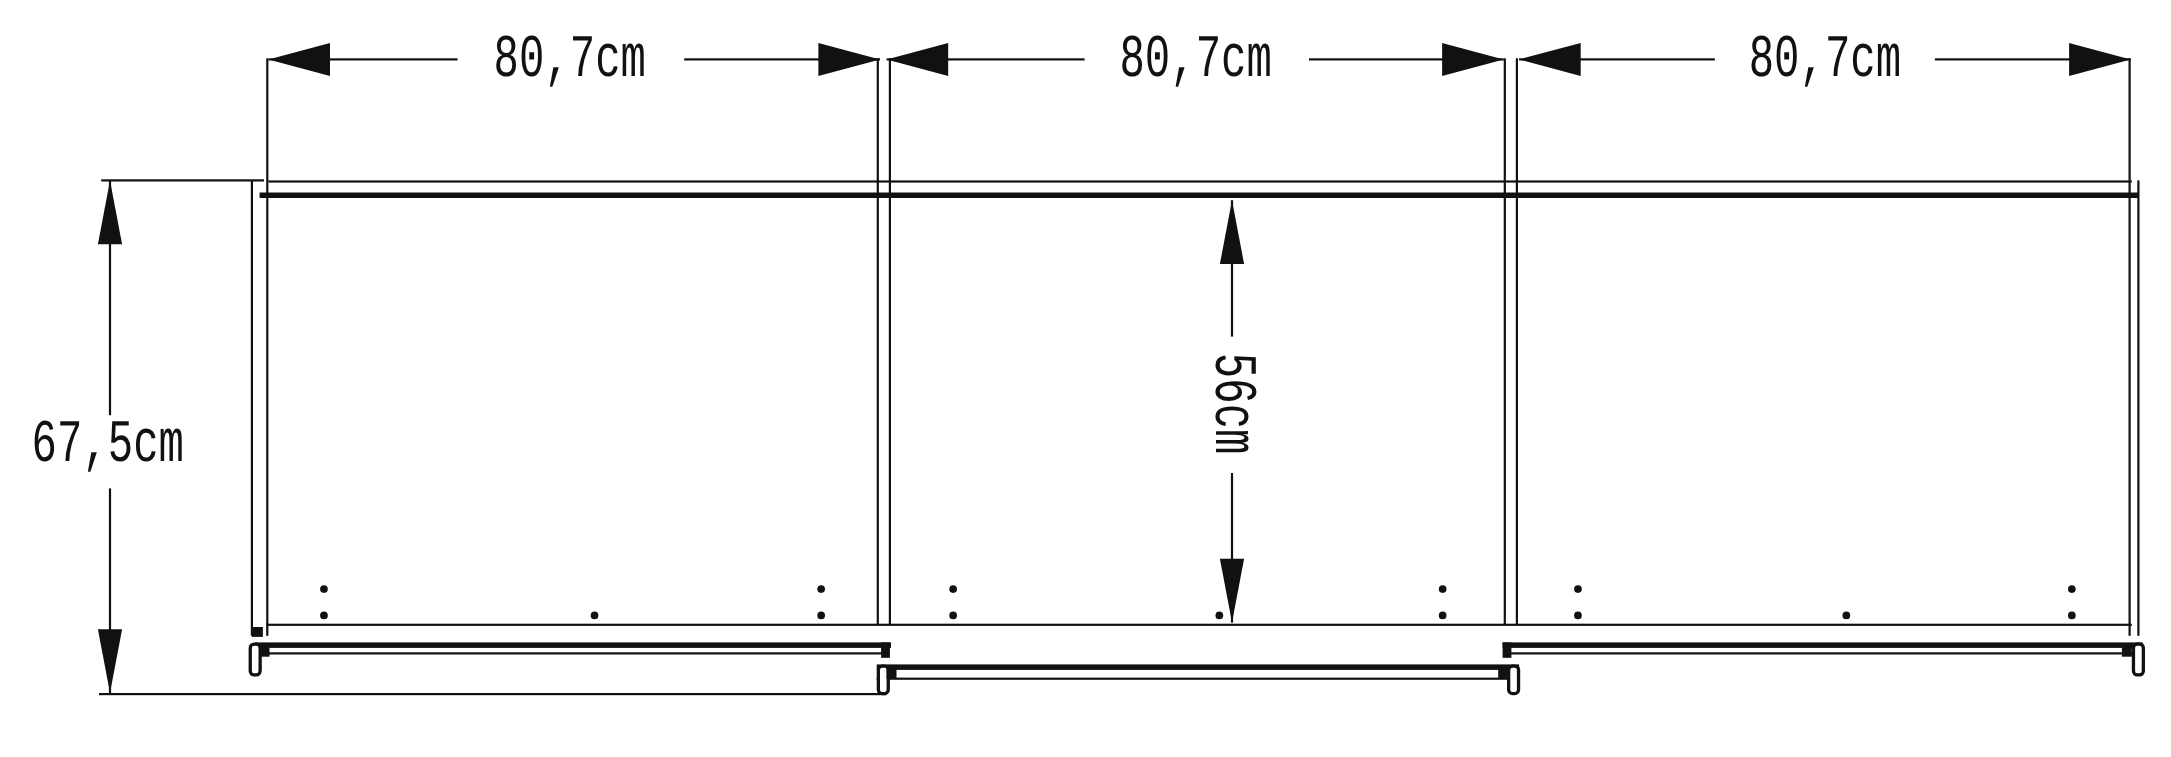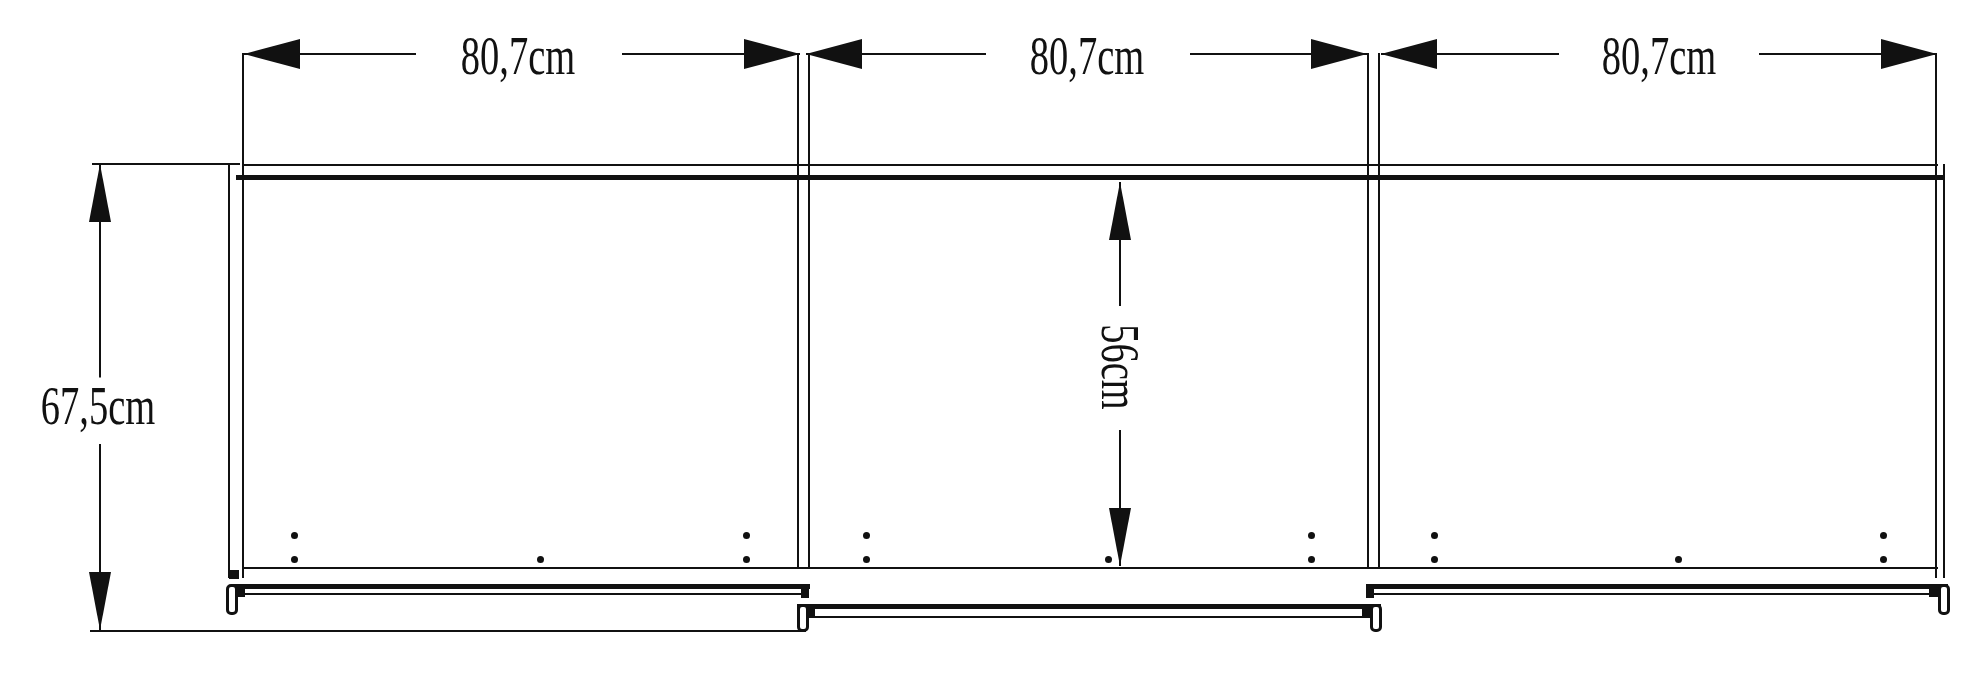--- a/index.html
+++ b/index.html
@@ -1,20 +1,20 @@
 <!DOCTYPE html>
 <html><head>
 <meta charset="utf-8">
 <style>
   html,body{margin:0;padding:0;background:#fff;}
   #stage{
     position:relative;
     width:1974px;height:688px;
     background:#fff;
-    font-family:Liberation Serif, serif;
+    font-family:Liberation Mono, monospace;
     overflow:hidden;
   }
   .hl{position:absolute;background:#111;}
   .vl{position:absolute;background:#111;}
   
   .arr-l{position:absolute;width:0;height:0;
     border-top:15px solid transparent;border-bottom:15px solid transparent;
     border-right:56px solid #111;}
   .arr-r{position:absolute;width:0;height:0;
     border-top:15px solid transparent;border-bottom:15px solid transparent;

